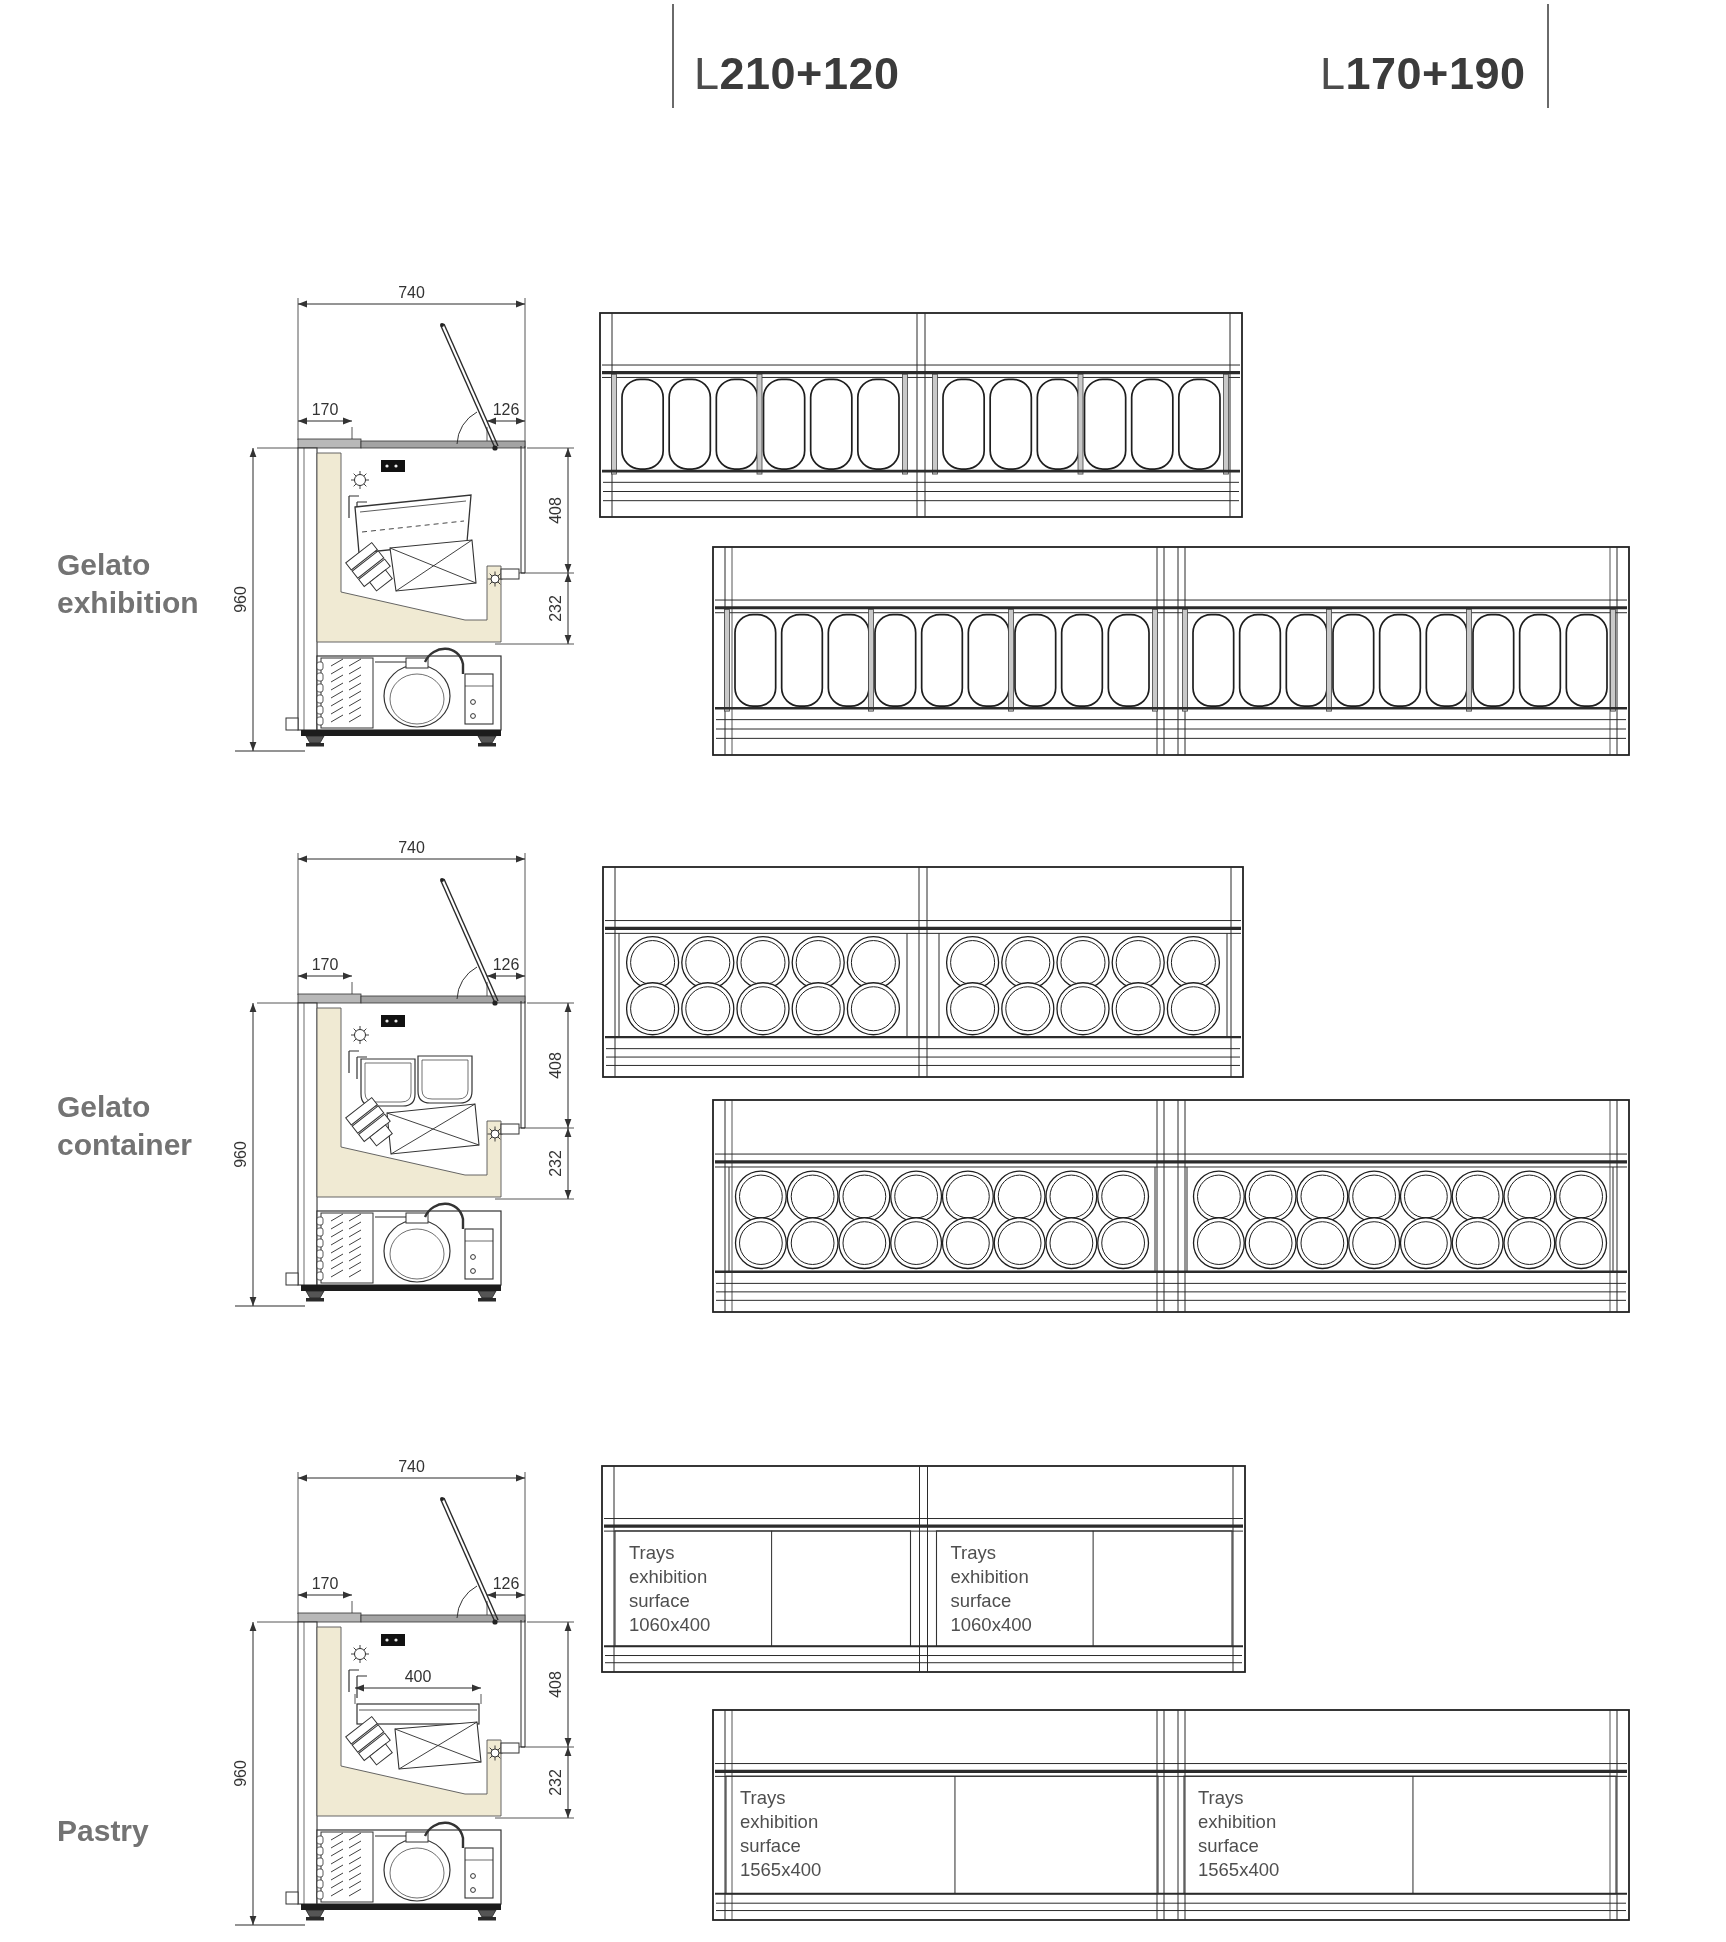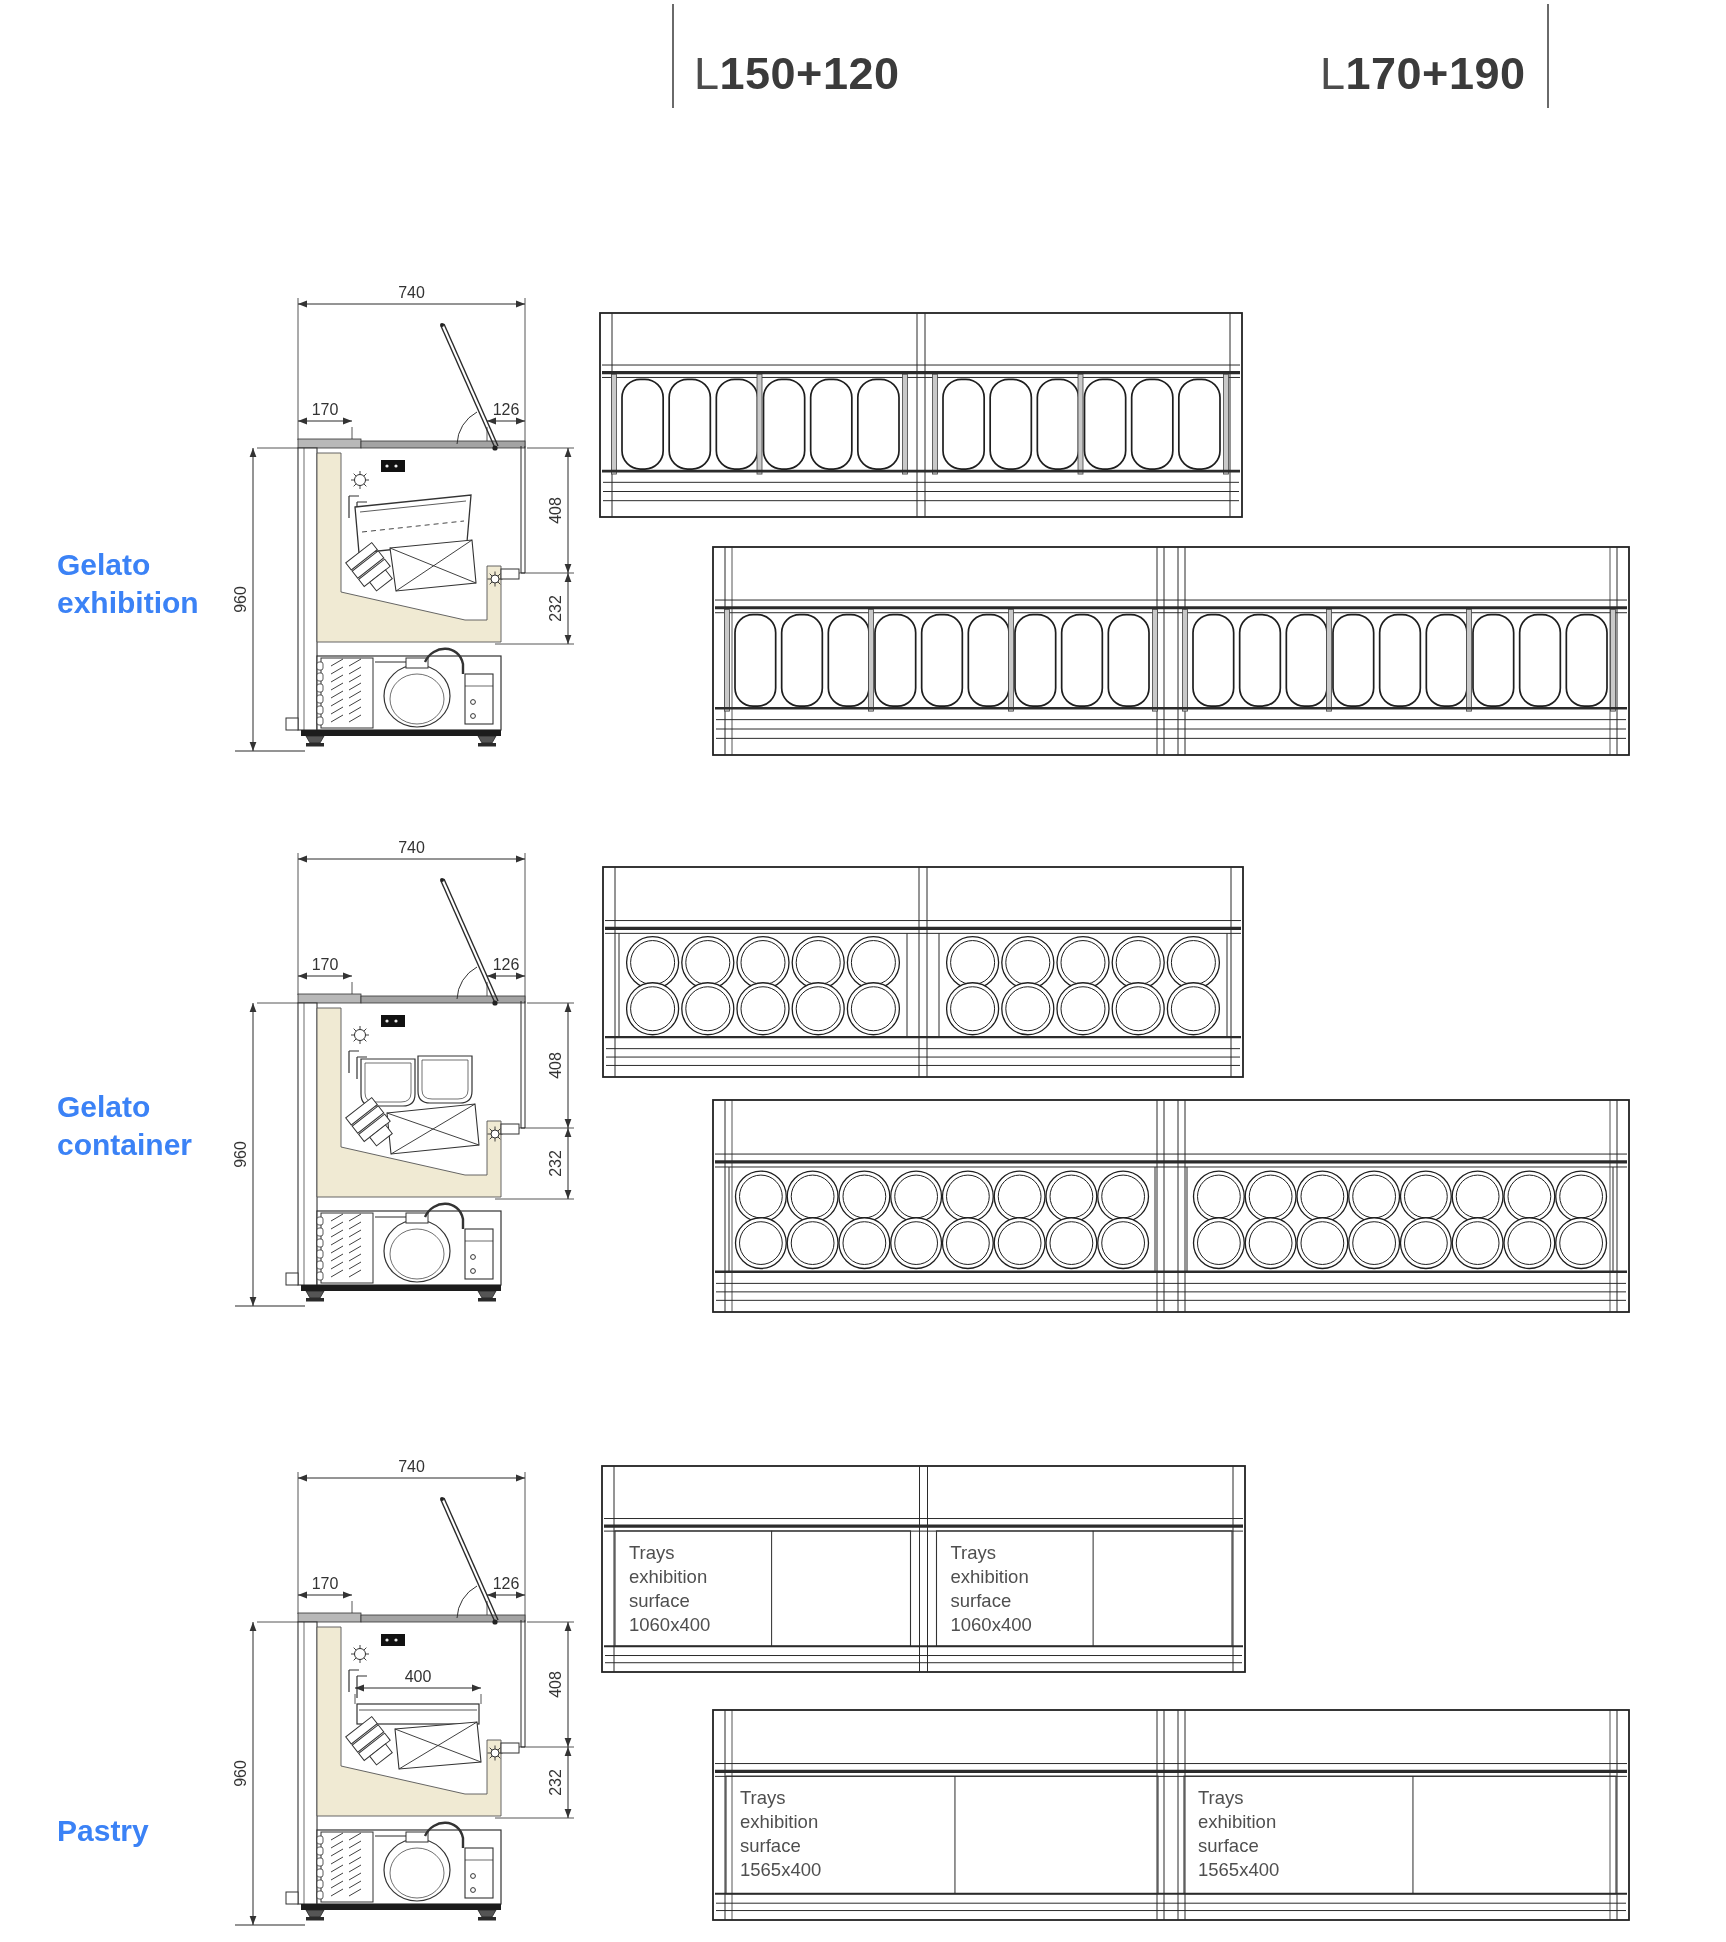--- a/index.html
+++ b/index.html
@@ -2,31 +2,31 @@
 <html><head>
 <meta charset="utf-8">
 <style>
   html,body{margin:0;padding:0;background:#fff;}
   .page{position:relative;width:1726px;height:1942px;background:#fff;overflow:hidden;
         font-family:"Liberation Sans",sans-serif;}
   .hdr-line{position:absolute;top:4px;width:2px;height:104px;background:#6a6a6a;}
   .model{position:absolute;top:48px;font-size:45px;color:#3b3b3b;white-space:nowrap;letter-spacing:.5px;}
   .model .pfx{font-weight:400;color:#4c4c4c;}
   .model .num{font-weight:700;}
-  .row-label{position:absolute;left:57px;font-size:30px;font-weight:700;color:#3b82f6;line-height:38px;}
+  .row-label{position:absolute;left:57px;font-size:30px;font-weight:700;color:#737373;line-height:38px;}
   #drawing{position:absolute;left:0;top:0;}
   text{font-family:"Liberation Sans",sans-serif;}
 </style>
 </head>
 <body>
 
 <div class="page">
 
   <div class="hdr-line" style="left:672px"></div>
-  <div class="model" style="left:694px"><span class="pfx">L</span><span class="num">150+120</span></div>
+  <div class="model" style="left:694px"><span class="pfx">L</span><span class="num">210+120</span></div>
   <div class="model" style="left:1320px"><span class="pfx">L</span><span class="num">170+190</span></div>
   <div class="hdr-line" style="left:1547px"></div>
 
   <div class="row-label" style="top:546px">
     <div>Gelato</div>
     <div>exhibition</div>
   </div>
   <div class="row-label" style="top:1088px">
     <div>Gelato</div>
     <div>container</div>

